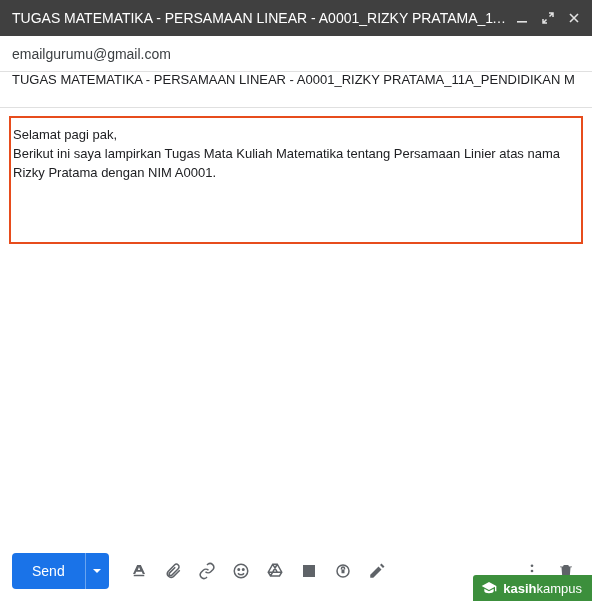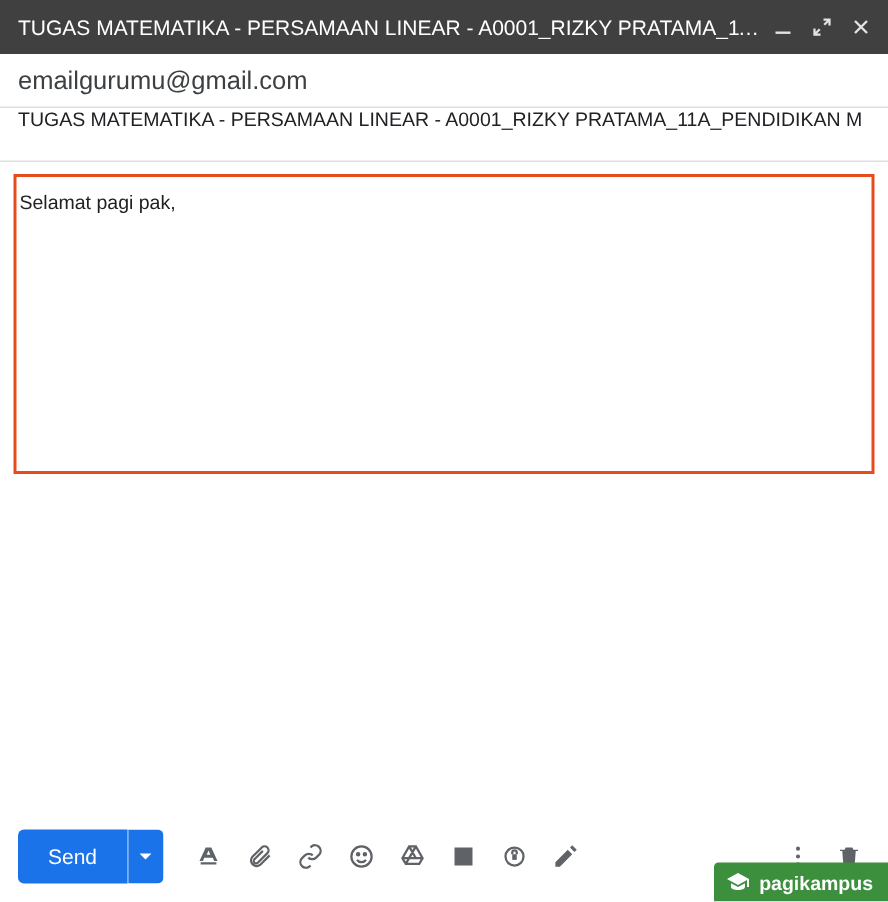--- a/index.html
+++ b/index.html
@@ -29,21 +29,21 @@
     text-overflow: ellipsis;
   }
   .header-icons { display: flex; align-items: center; gap: 6px; }
   .header-icons span { width: 20px; height: 20px; display: flex; align-items: center; justify-content: center; cursor: pointer; opacity: .85; }
   .row-to {
     height: 36px;
     display: flex;
     align-items: center;
     padding: 0 12px;
     border-bottom: 1px solid #e0e0e0;
-    font-size: 17px;
+    font-size: 14px;
     color: #3c4043;
   }
   .row-subject {
     height: 36px;
     display: flex;
     align-items: flex-start;
     padding: 0 12px;
     border-bottom: 1px solid #e0e0e0;
     font-size: 13px;
     color: #202124;
@@ -52,21 +52,21 @@
   }
   .body-wrap {
     padding: 4px 0 0 0;
   }
   .body-highlight {
     margin: 4px 9px 0 9px;
     border: 2px solid #e74c1c;
     padding: 8px 2px 8px 2px;
     line-height: 1.45;
     font-size: 13px;
-    height: 200px;
+    height: 128px;
     position: relative;
   }
   .body-highlight p { margin: 0; }
   .body-highlight .gap { height: 58px; }
   .cursor-caret {
     border-right: 1px solid #000;
     display: inline-block;
     height: 14px;
     vertical-align: -2px;
   }
@@ -126,21 +126,21 @@
     background: #3c8f3c;
     color: #fff;
     font-size: 13px;
     font-weight: 600;
     padding: 5px 10px 5px 8px;
     display: flex;
     align-items: center;
     gap: 6px;
     border-top-left-radius: 3px;
   }
-  .watermark .thin { font-weight: 700; }
+  .watermark .thin { font-weight: 400; }
   svg { display: block; }
 </style>
 </head>
 <body>
 
 <div class="header">
   <div class="header-title">TUGAS MATEMATIKA - PERSAMAAN LINEAR - A0001_RIZKY PRATAMA_11…</div>
   <div class="header-icons">
     <span>
       <svg width="14" height="14" viewBox="0 0 14 14">
@@ -164,20 +164,21 @@
   <span>emailgurumu@gmail.com</span>
 </div>
 
 <div class="row-subject">
   <span>TUGAS MATEMATIKA - PERSAMAAN LINEAR - A0001_RIZKY PRATAMA_11A_PENDIDIKAN M</span>
 </div>
 
 <div class="body-wrap">
   <div class="body-highlight">
     <p>Selamat pagi pak,</p>
+    <p>Berikut ini saya lampirkan Tugas Mata Kuliah Matematika tentang Persamaan Linier atas nama Rizky Pratama dengan NIM A0001.</p>
     <div class="gap"></div>
   </div>
 </div>
 
 <div class="toolbar">
   <div class="send-wrap">
     <button class="send-btn">Send</button>
     <button class="send-more">
       <svg width="8" height="8" viewBox="0 0 8 8">
           <path d="M0 2l4 4 4-4z" fill="#fff"></path>
@@ -245,14 +246,14 @@
           <path d="M6 7h12l-1 13H7L6 7zm3-3h6l1 2H8l1-2zM4 6h16v1H4z"></path>
         </svg>
     </span>
   </div>
 </div>
 
 <div class="watermark">
   <svg width="16" height="16" viewBox="0 0 24 24" fill="#fff">
       <path d="M12 3L1 9l11 6 9-4.9V17h2V9L12 3zM5 13.2V17c0 1.7 3.1 3 7 3s7-1.3 7-3v-3.8l-7 3.8-7-3.8z"></path>
     </svg>
-  <span><span>pagi</span><span class="thin">kampus</span></span>
+  <span><span>kasih</span><span class="thin">kampus</span></span>
 </div>
 
 </body></html>

